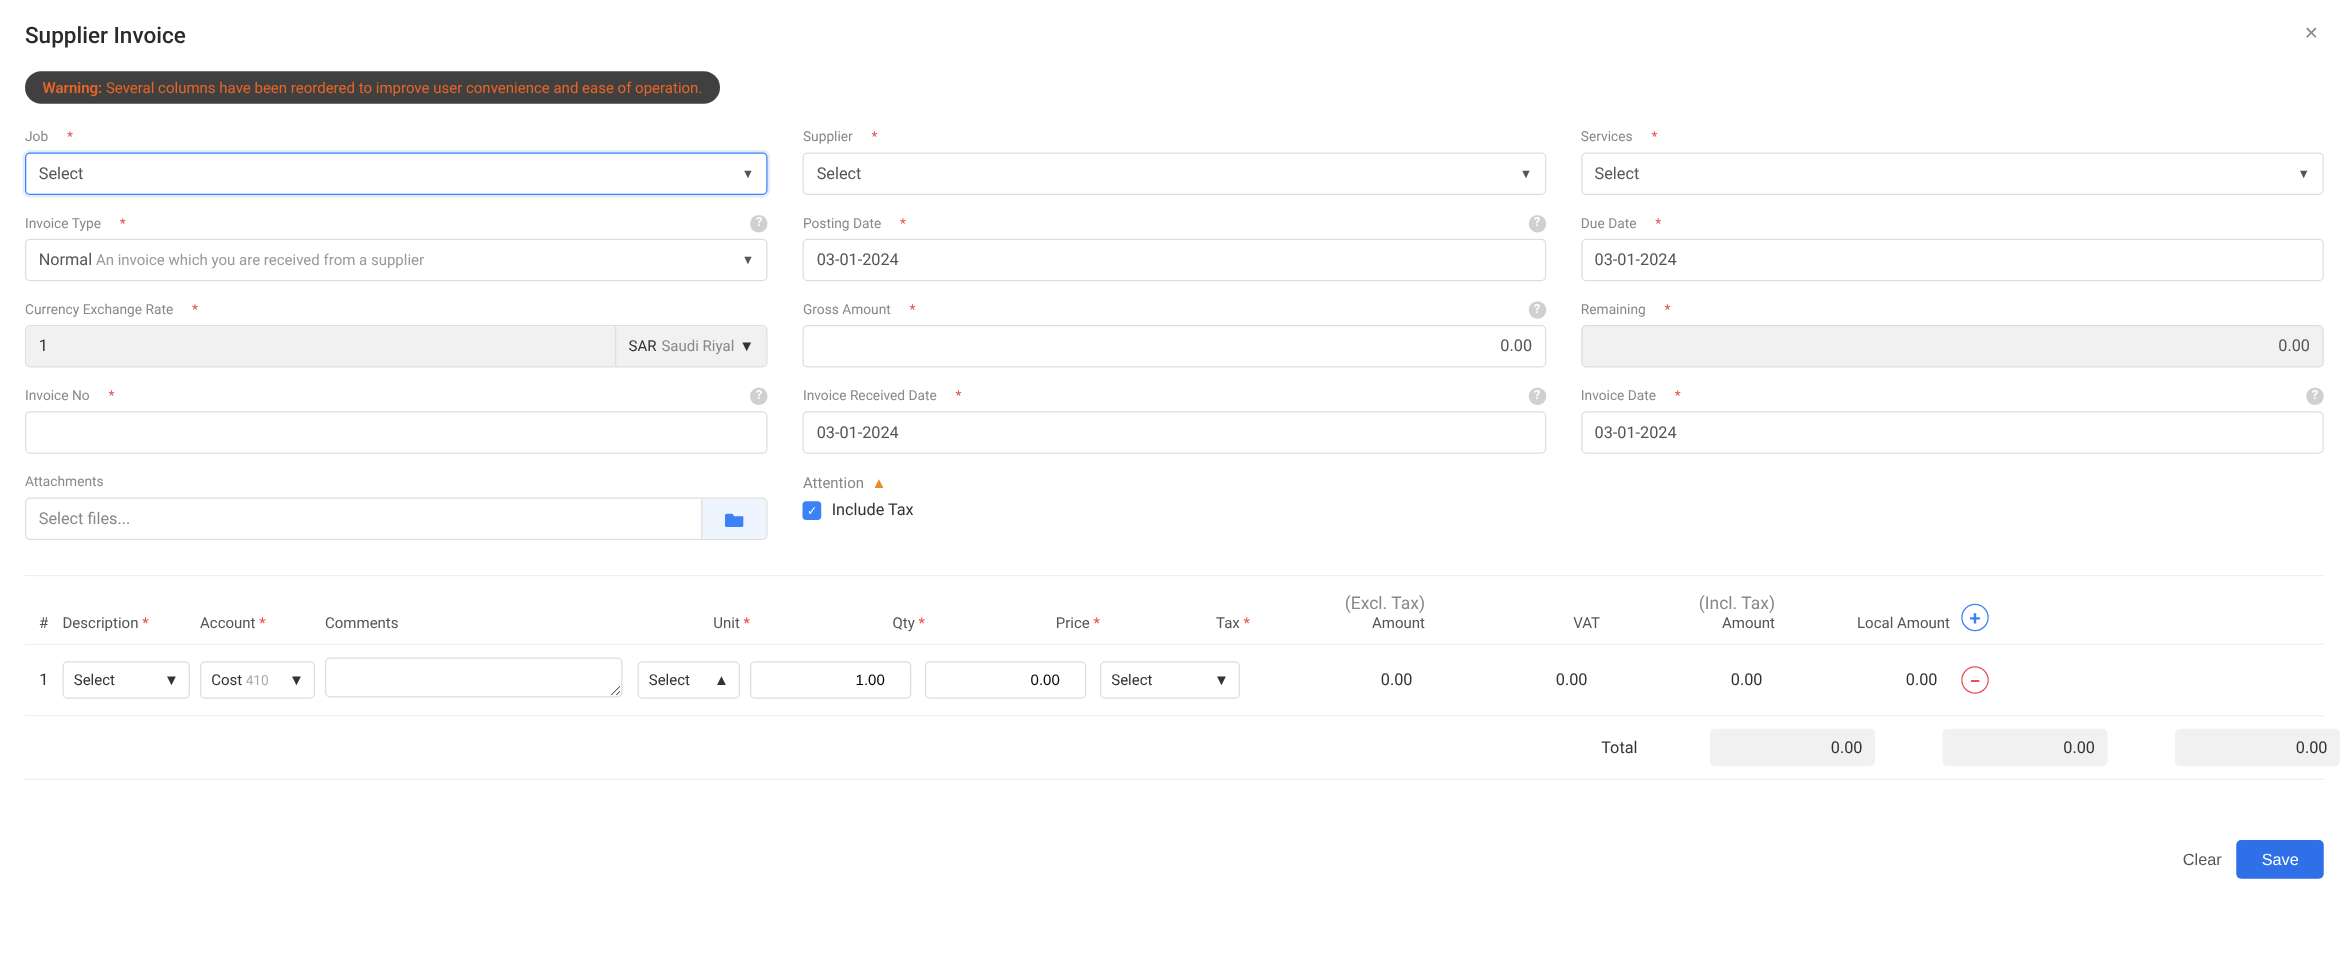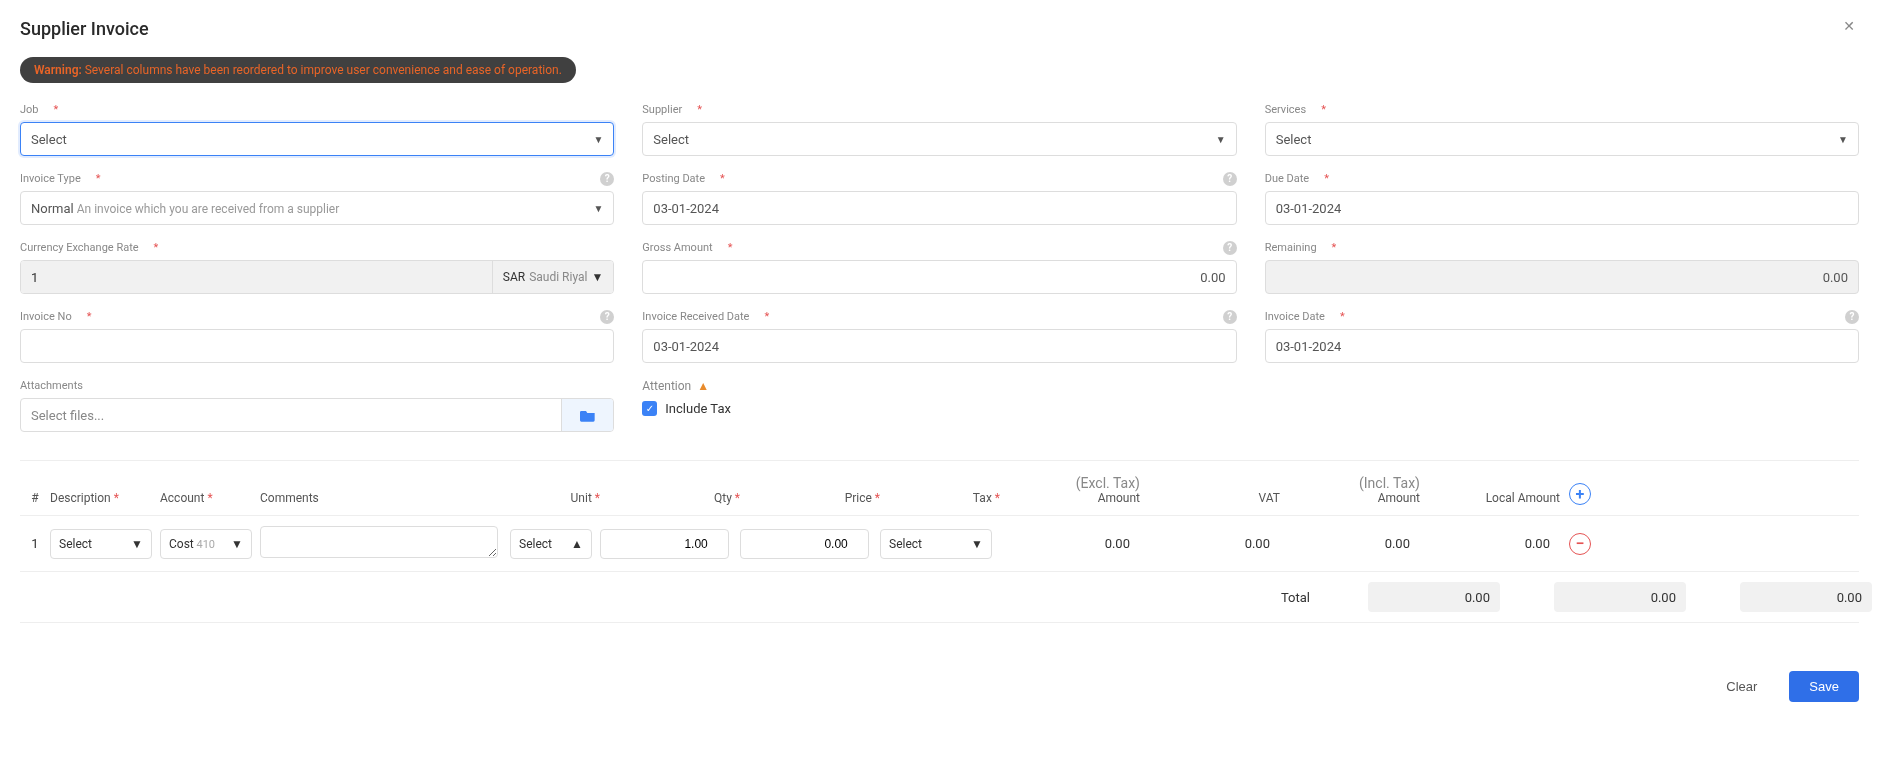--- a/index.html
+++ b/index.html
@@ -268,21 +268,21 @@
   display: flex;
   align-items: center;
   justify-content: flex-end;
   padding: 0 10px;
   margin-right: 8px;
   font-size: 13px;
 }
 .footer {
   display: flex;
   justify-content: flex-end;
-  gap: 32px;
+  gap: 12px;
   margin-top: 48px;
   align-items: center;
 }
 .btn-clear {
   background: none;
   border: none;
   color: #555;
   font-size: 13px;
   cursor: pointer;
 }

